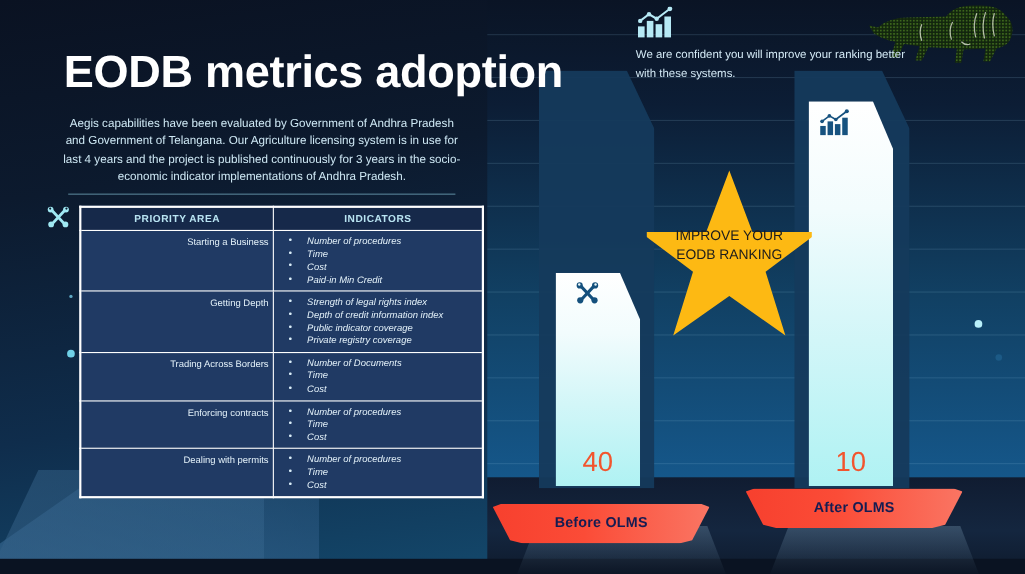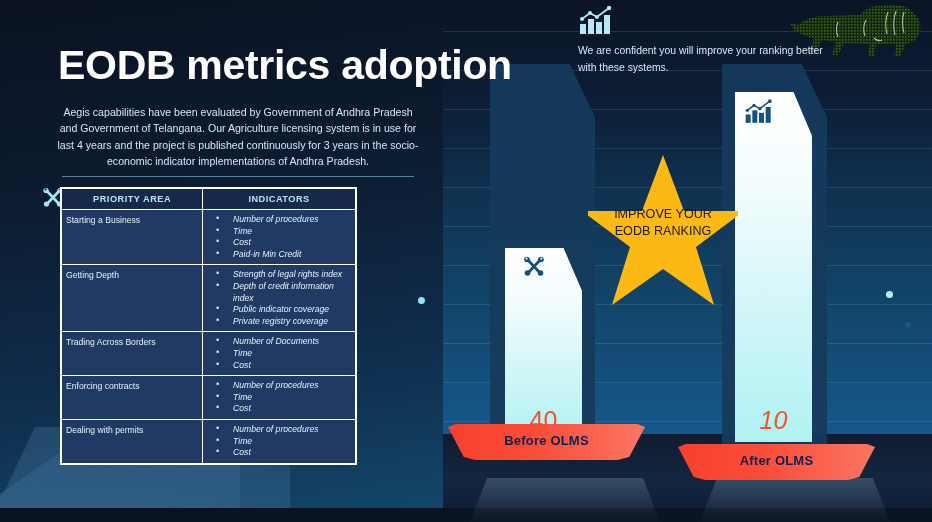--- a/index.html
+++ b/index.html
@@ -56,41 +56,41 @@
     position:absolute;left:57px;top:104px;width:362px;
     font-size:10.6px;line-height:16.4px;color:#cfe9f5;text-align:center;
   }
   .divider{
     position:absolute;left:62px;top:176px;width:352px;height:1px;
     background:rgba(150,215,235,.55);
   }
   .tools-icon-left{position:absolute;left:41px;top:186px;width:24px;height:24px;}
   
   table.metrics{
-    position:absolute;left:60px;top:187px;width:297px;
+    position:absolute;left:72px;top:187px;width:368px;
     border-collapse:collapse;
     background:#203a64;
     border:2px solid #ffffff;
   }
   table.metrics th{
     background:#16294a;
     color:#b9e4f2;
     font-size:9.2px;font-weight:700;letter-spacing:.5px;
     padding:5px 2px 5px;
     border:1px solid #ffffff;
     text-align:center;
   }
   table.metrics td{
     border:1px solid #ffffff;
     color:#e4f2fa;
     font-size:8.6px;
     vertical-align:top;
     padding:4px 4px;
   }
-  td.area{text-align:left;padding-top:8px;line-height:12px;}
+  td.area{text-align:right;padding-top:8px;line-height:12px;}
   td.ind ul{margin:0;padding:0;list-style:none;}
   td.ind li{
     position:relative;padding-left:26px;line-height:11.6px;margin:0;font-style:italic;
   }
   td.ind li:before{
     content:"\2022";position:absolute;left:9px;top:-1px;color:#d8ecf7;font-size:9px;
   }
   
   .chart-icon-top{position:absolute;left:578px;top:6px;width:36px;height:30px;}
   .confident{
@@ -315,26 +315,26 @@
       <rect x="10" y="13" width="6" height="15"></rect>
       <rect x="18" y="16" width="6" height="12"></rect>
       <rect x="26" y="9" width="6" height="19"></rect>
     </g>
     <polyline points="4,13 12,7 19,11 31,2" fill="none" stroke="#16527f" stroke-width="1.8"></polyline>
     <circle cx="4" cy="13" r="2" fill="#16527f"></circle>
       <circle cx="12" cy="7" r="2" fill="#16527f"></circle>
     <circle cx="19" cy="11" r="2" fill="#16527f"></circle>
       <circle cx="31" cy="2" r="2.2" fill="#16527f"></circle>
   </svg>
-  <div class="bar-value" style="left:735px;top:406px;font-style:italic;">10</div>
+  <div class="bar-value" style="left:735px;top:406px;">10</div>
 
   <div class="banner-shadow" style="left:470px;top:478px;width:190px;"></div>
   <div class="banner-shadow" style="left:700px;top:478px;width:190px;"></div>
 
-  <div class="banner" style="left:448px;top:424px;width:197px;">
+  <div class="banner" style="left:448px;top:458px;width:197px;">
     <span>Before OLMS</span>
   </div>
   <div class="banner" style="left:678px;top:444px;width:197px;">
     <span>After OLMS</span>
   </div>
 
   <svg class="star" viewBox="0 0 150 158">
     <polygon points="75,2 96,58 156,58 108,94 126,152 75,116 24,152 42,94 -6,58 54,58" fill="#fdb913"></polygon>
   </svg>
   <div class="star-text">IMPROVE YOUR EODB RANKING</div>

